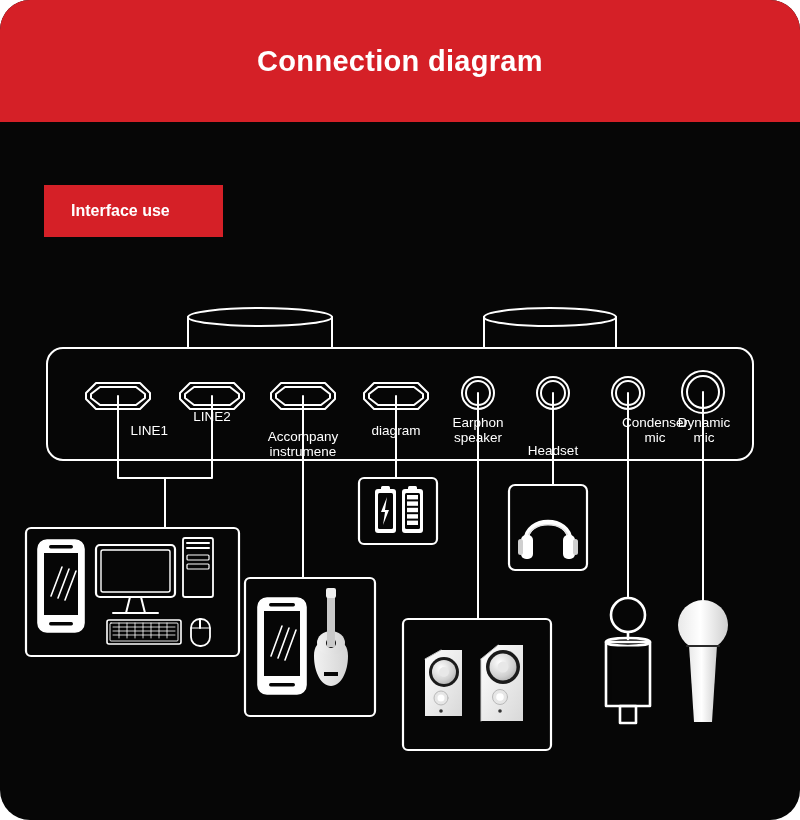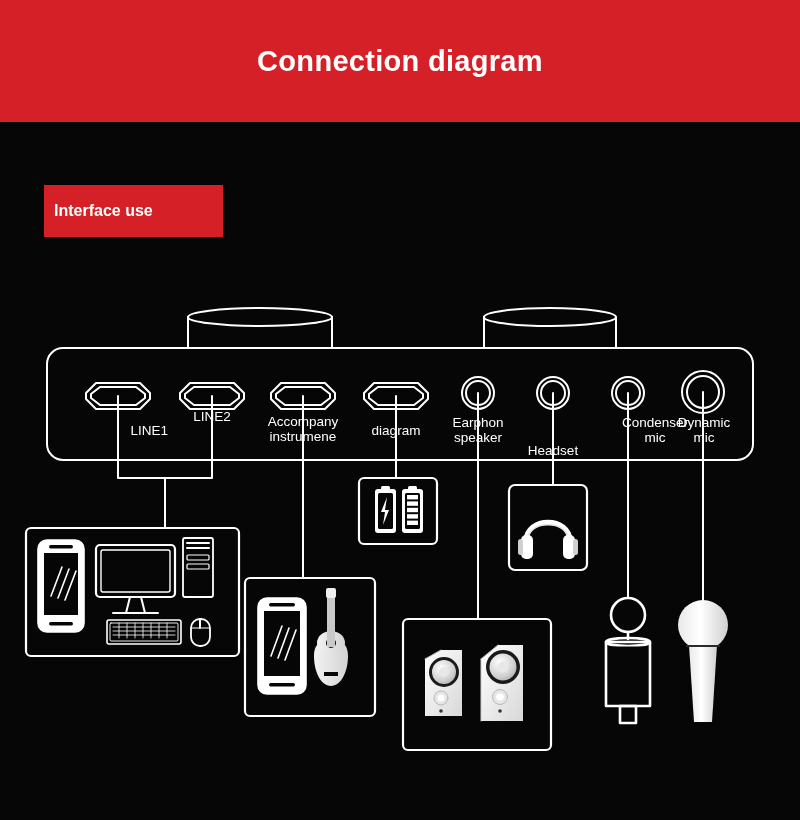--- a/index.html
+++ b/index.html
@@ -9,20 +9,21 @@
   }
   body {
     font-family: "Liberation Sans", sans-serif;
   }
   .page {
     position: relative;
     width: 800px;
     height: 820px;
     background: #060606;
     overflow: hidden;
+    border-radius: 30px;
   }
   
   .header-bar {
     position: absolute;
     left: 0;
     top: 0;
     width: 800px;
     height: 122px;
     background: #d52027;
   }
@@ -46,21 +47,21 @@
     left: 44px;
     top: 185px;
     width: 179px;
     height: 52px;
     background: #d52027;
     display: flex;
     align-items: center;
     color: #ffffff;
     font-size: 16px;
     font-weight: bold;
-    padding-left: 10px;
+    padding-left: 27px;
     box-sizing: border-box;
   }
   
   .diagram {
     position: absolute;
     left: 0;
     top: 0;
     width: 800px;
     height: 820px;
   }
@@ -294,21 +295,21 @@
         <circle cx="703" cy="625" r="25" fill="url(#gradMic)" stroke="none"></circle>
         <path d="M689,645 L717,645 L712,722 L694,722 Z" fill="url(#gradMic)" stroke="none"></path>
         <path d="M687,646 L719,646" stroke="#2a2a2a" stroke-width="2.2" fill="none"></path>
       </g>
 
     </g>
   </svg>
 
   <div class="port-label" style="left:68px; top:424px; width:100px;text-align:right;">LINE1</div>
   <div class="port-label" style="left:162px; top:410px; width:100px;">LINE2</div>
-  <div class="port-label" style="left:249px; top:415px; width:108px;">Accompany
+  <div class="port-label" style="left:249px; top:430px; width:108px;">Accompany
 instrumene</div>
   <div class="port-label" style="left:348px; top:424px; width:96px;">diagram</div>
   <div class="port-label" style="left:434px; top:416px; width:88px;">Earphon
 speaker</div>
   <div class="port-label" style="left:509px; top:424px; width:88px;margin-top:20px;">Headset</div>
   <div class="port-label" style="left:609px; top:416px; width:92px;">Condenser
 mic</div>
   <div class="port-label" style="left:659px; top:416px; width:90px;">Dynamic
 mic</div>
 

